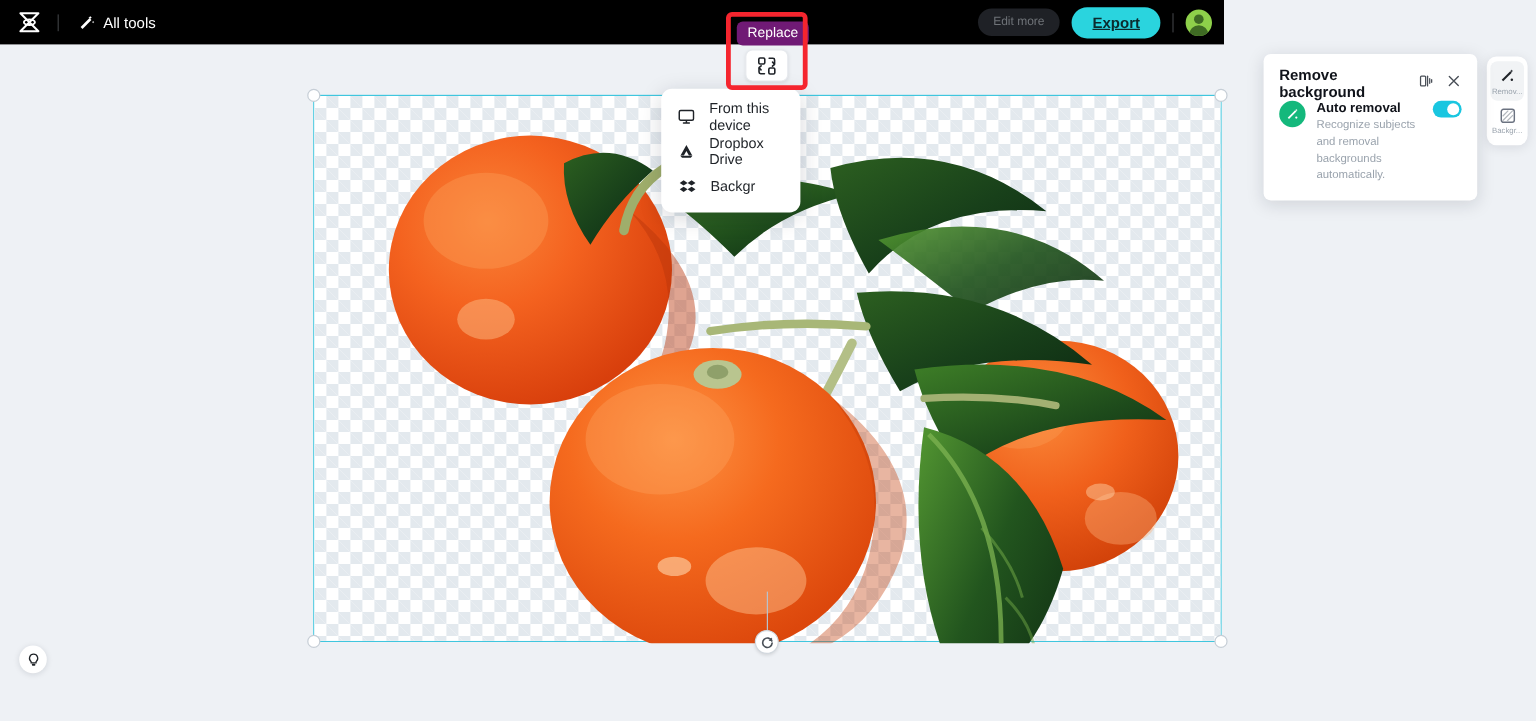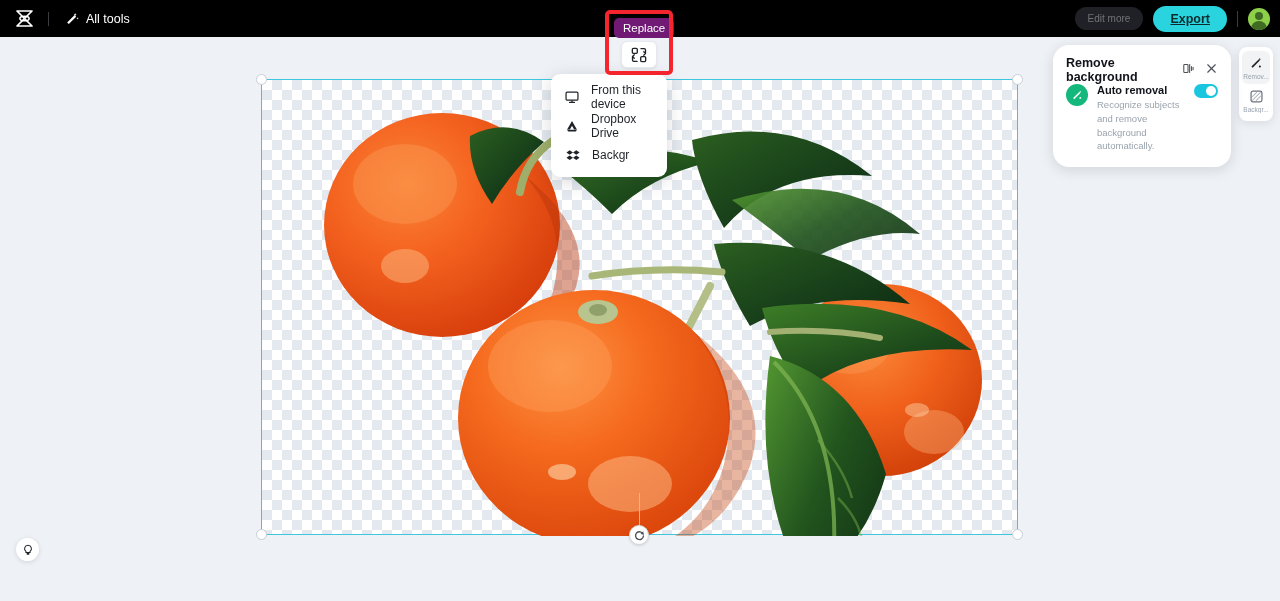--- a/index.html
+++ b/index.html
@@ -7,21 +7,21 @@
     width: 1280px; height: 601px;
     overflow: hidden;
     font-family: "Liberation Sans", sans-serif;
     background: #eef1f5;
   }
   .app { position: relative; width: 1280px; height: 601px; }
 
   
   .header {
     position: absolute; top: 0; left: 0;
-    width: 1280px; height: 37px;
+    width: 1020px; height: 37px;
     background: #000000;
     display: flex; align-items: center;
     z-index: 40;
   }
   .logo-wrap { width: 48px; display: flex; align-items: center; justify-content: center; }
   .hdr-sep { width: 1px; height: 14px; background: #3b3d40; }
   .alltools {
     display: flex; align-items: center; gap: 7px;
     margin-left: 16px; color: #ffffff; font-size: 12.5px; cursor: pointer;
   }
@@ -136,21 +136,21 @@
     font-size: 12px; color: #1f2328; cursor: pointer;
   }
   .menu-ico {
     width: 15px; display: flex; align-items: center; justify-content: center;
   }
 
   
   .panel {
     position: absolute; left: 1053px; top: 45px;
     width: 178px; background: #ffffff;
-    border-radius: 16px; padding: 11px 13px 14px 13px;
+    border-radius: 6px; padding: 11px 13px 14px 13px;
     box-shadow: 0 3px 14px rgba(16,24,40,.13);
     z-index: 30;
   }
   .panel-head {
     display: flex; align-items: center; justify-content: space-between;
   }
   .panel-title { font-size: 12.5px; font-weight: bold; color: #10131a; }
   .panel-acts { display: flex; align-items: center; gap: 10px; }
   .panel-body { display: flex; align-items: flex-start; gap: 9px; margin-top: 0; }
   .pb-icon {
@@ -402,21 +402,21 @@
     <div class="panel-body">
       <span class="pb-icon">
         <svg width="13" height="13" viewBox="0 0 16 16">
           <path d="M3.0 12.8 L10.6 5.2 L11.9 6.5 L4.3 14.1 Z" fill="#ffffff" transform="translate(-0.4,-1.6)"></path>
           <circle cx="11.4" cy="11.0" r="1.15" fill="#ffffff"></circle>
           <path d="M11.4 2.0 l.4 1.0 1.0 .4 -1.0 .4 -.4 1.0 -.4-1.0 -1.0-.4 1.0-.4z" fill="#ffffff"></path>
         </svg>
       </span>
       <div class="pb-text">
         <div class="pb-title">Auto removal</div>
-        <div class="pb-desc">Recognize subjects and remove background automatically.</div>
+        <div class="pb-desc">Recognize subjects and removal backgrounds automatically.</div>
       </div>
       <div class="toggle"></div>
     </div>
   </div>
 
   <div class="rail">
     <div class="rail-item active">
       <svg width="15" height="15" viewBox="0 0 16 16">
         <path d="M3.0 12.8 L10.6 5.2 L11.9 6.5 L4.3 14.1 Z" fill="#1f2328" transform="translate(-0.4,-1.6)"></path>
         <circle cx="11.6" cy="11.2" r="1.1" fill="#1f2328"></circle>

